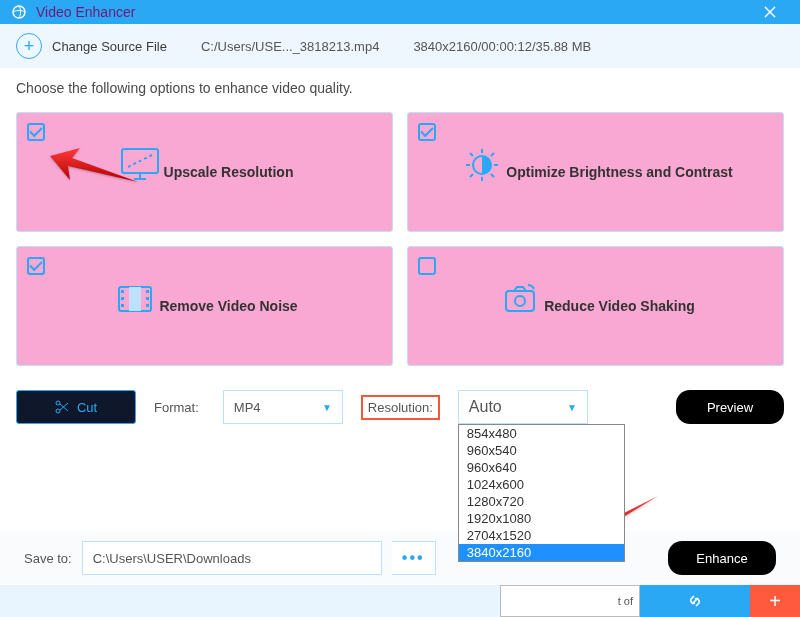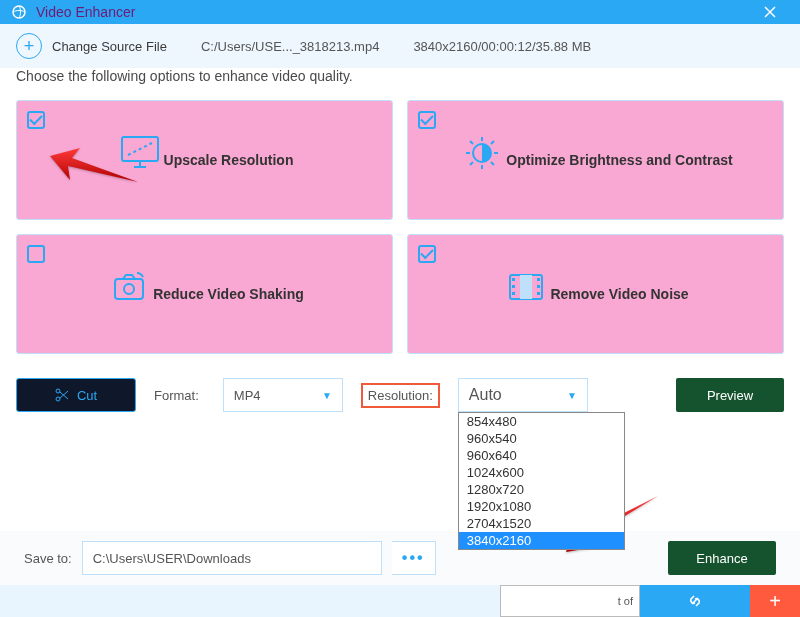--- a/index.html
+++ b/index.html
@@ -7,37 +7,37 @@
 
 .titlebar { height: 24px; background: #2aa8f4; display: flex; align-items: center; padding: 0 10px; color: #701a75; }
 .titlebar .app-icon { width: 18px; height: 18px; margin-right: 8px; display: flex; align-items: center; justify-content: center; }
 .titlebar .title { font-size: 14px; flex: 1; }
 .titlebar .close { width: 40px; height: 36px; display: flex; align-items: center; justify-content: center; cursor: pointer; }
 
 .srcbar { height: 44px; background: #eef7fe; display: flex; align-items: center; padding: 0 16px; color: #555; font-size: 13px; gap: 34px; }
 .src-left { display: flex; align-items: center; gap: 10px; color: #3a3a3a; }
 .circle-plus { width: 26px; height: 26px; border: 1.5px solid #2aa8f4; border-radius: 50%; display: flex; align-items: center; justify-content: center; color: #2aa8f4; font-size: 18px; line-height: 1; }
 
-.content { padding: 0 16px 0 16px; }
+.content { padding: 12px 16px 0 16px; }
 .instruction { color: #4a4a4a; font-size: 14px; margin-bottom: 16px; }
 
 .cards { display: grid; grid-template-columns: 1fr 1fr; gap: 14px; }
 .card { background: #f9a8d4; border: 1px solid #bfe0fb; border-radius: 3px; height: 120px; position: relative; display: flex; flex-direction: row; align-items: center; justify-content: center; }
 .card .chk { position: absolute; top: 10px; left: 10px; width: 18px; height: 18px; border: 2px solid #2aa8f4; border-radius: 3px; display: flex; align-items: center; justify-content: center; cursor: pointer; }
 .card .chk.checked::after { content: ""; width: 10px; height: 5px; border-left: 2.5px solid #2aa8f4; border-bottom: 2.5px solid #2aa8f4; transform: rotate(-45deg); margin-top: -3px; }
 .card .icon { color: #2aa8f4; margin-bottom: 10px; }
 .card .label { font-weight: 600; color: #333; font-size: 14px; }
 
 .toolbar { display: flex; align-items: center; gap: 18px; margin-top: 24px; }
 .cut-btn { width: 120px; height: 34px; border: 1px solid #2aa8f4; border-radius: 3px; color: #2aa8f4; display: flex; align-items: center; justify-content: center; gap: 8px; font-size: 13px; cursor: pointer; background: #0f172a; }
 .fld { display: flex; align-items: center; gap: 24px; font-size: 13px; color: #555; }
 .select { width: 120px; height: 34px; border: 1px solid #bfe0fb; background: #fff; display: flex; align-items: center; justify-content: space-between; padding: 0 10px; color: #555; cursor: pointer; position: relative; }
 .select .caret { color: #2aa8f4; font-size: 10px; }
 .res-lbl { border: 2px solid #f05a3a; padding: 3px 5px; color: #555; font-size: 13px; }
-.preview-btn, .enhance-btn { margin-left: auto; width: 108px; height: 34px; background: #14532d; color: #fff; display: flex; align-items: center; justify-content: center; border-radius: 2px; font-size: 13px; cursor: pointer; }
+.preview-btn, .enhance-btn { margin-left: auto; width: 108px; height: 34px; background: #000000; color: #fff; display: flex; align-items: center; justify-content: center; border-radius: 14px; font-size: 13px; cursor: pointer; }
 
 .dropdown { position: absolute; top: 33px; left: -1px; width: 167px; background: #fff; border: 1px solid #888; z-index: 50; }
 .dropdown .opt { padding: 1px 8px; font-size: 13px; color: #333; cursor: pointer; }
 .dropdown .opt.sel { background: #1e90ff; color: #fff; }
 
 .savebar { position: absolute; left: 0; right: 0; bottom: 32px; height: 54px; background: #f9fbfd; display: flex; align-items: center; padding: 0 24px; gap: 10px; }
 .savebar .lbl { font-size: 13px; color: #555; }
 .save-input { flex: 0 0 300px; height: 34px; border: 1px solid #bfe0fb; background: #fff; display: flex; align-items: center; padding: 0 10px; color: #555; font-size: 13px; }
 .browse { width: 44px; height: 34px; border: 1px solid #bfe0fb; border-left: none; background: #fff; color: #2aa8f4; display: flex; align-items: center; justify-content: center; letter-spacing: 2px; font-weight: 700; cursor: pointer; }
 
@@ -101,49 +101,49 @@
             <path d="M24 11a9 9 0 010 18z" fill="#2aa8f4"></path>
             <g stroke="#2aa8f4" stroke-width="2">
               <path d="M24 4v4M24 32v4M8 20h4M36 20h4M12 8l3 3M33 29l3 3M36 8l-3 3M12 32l3-3"></path>
             </g>
           </svg>
       </span>
       <span class="label">Optimize Brightness and Contrast</span>
     </div>
 
     <div class="card">
-      <span class="chk"></span>
-      <span class="icon">
-        <svg width="48" height="40" viewBox="0 0 48 40">
-            <rect x="10" y="12" width="28" height="20" rx="3" fill="none" stroke="#2aa8f4" stroke-width="2"></rect>
-            <path d="M18 12l3-4h6l3 4" fill="none" stroke="#2aa8f4" stroke-width="2"></path>
-            <circle cx="24" cy="22" r="5" fill="none" stroke="#2aa8f4" stroke-width="2"></circle>
-            <path d="M32 6c3 0 5 2 6 4" fill="none" stroke="#2aa8f4" stroke-width="2"></path>
-          </svg>
-      </span>
-      <span class="label">Reduce Video Shaking</span>
-    </div>
-
-    <div class="card">
       <span class="chk checked"></span>
       <span class="icon">
         <svg width="48" height="40" viewBox="0 0 48 40">
             <rect x="8" y="8" width="32" height="24" rx="2" fill="none" stroke="#2aa8f4" stroke-width="2"></rect>
             <rect x="18" y="8" width="12" height="24" fill="#bfe0fb"></rect>
             <g fill="#2aa8f4">
               <rect x="10" y="11" width="3" height="3"></rect>
               <rect x="10" y="18" width="3" height="3"></rect>
               <rect x="10" y="25" width="3" height="3"></rect>
               <rect x="35" y="11" width="3" height="3"></rect>
               <rect x="35" y="18" width="3" height="3"></rect>
               <rect x="35" y="25" width="3" height="3"></rect>
             </g>
           </svg>
       </span>
       <span class="label">Remove Video Noise</span>
+    </div>
+
+    <div class="card">
+      <span class="chk"></span>
+      <span class="icon">
+        <svg width="48" height="40" viewBox="0 0 48 40">
+            <rect x="10" y="12" width="28" height="20" rx="3" fill="none" stroke="#2aa8f4" stroke-width="2"></rect>
+            <path d="M18 12l3-4h6l3 4" fill="none" stroke="#2aa8f4" stroke-width="2"></path>
+            <circle cx="24" cy="22" r="5" fill="none" stroke="#2aa8f4" stroke-width="2"></circle>
+            <path d="M32 6c3 0 5 2 6 4" fill="none" stroke="#2aa8f4" stroke-width="2"></path>
+          </svg>
+      </span>
+      <span class="label">Reduce Video Shaking</span>
     </div>
   </div>
 
   <div class="toolbar">
     <div class="cut-btn">
       <svg width="14" height="14" viewBox="0 0 14 14">
           <circle cx="3" cy="3" r="2" fill="none" stroke="#2aa8f4"></circle>
           <circle cx="3" cy="11" r="2" fill="none" stroke="#2aa8f4"></circle>
           <path d="M5 4l8 7M5 10l8-7" stroke="#2aa8f4"></path>
         </svg>

